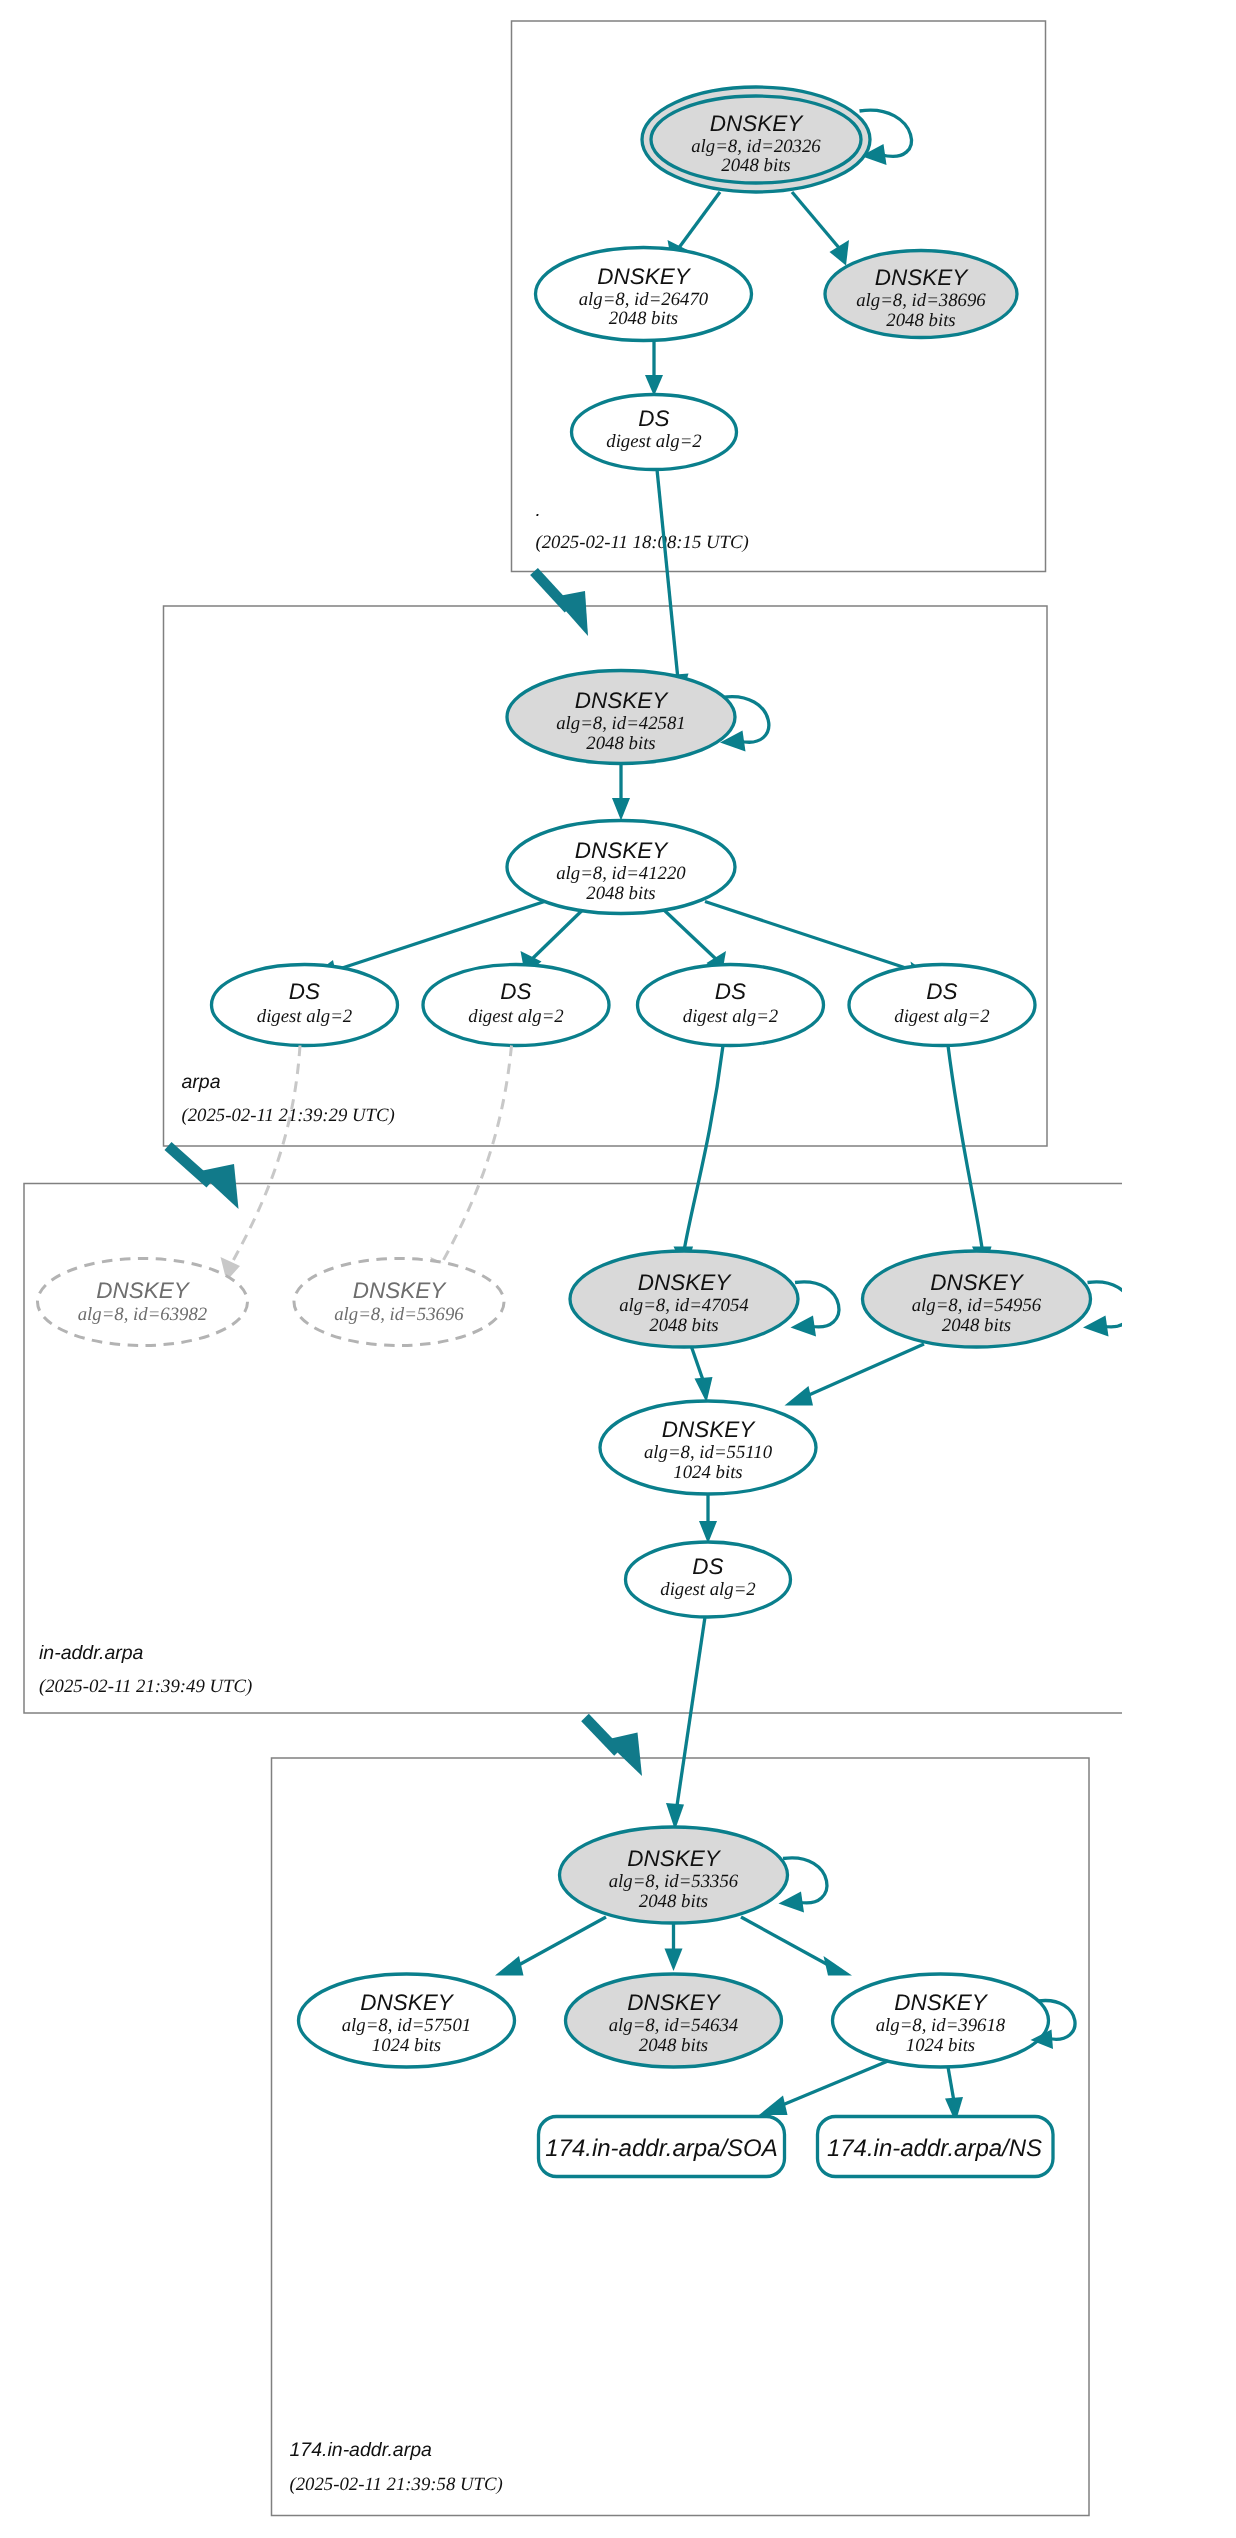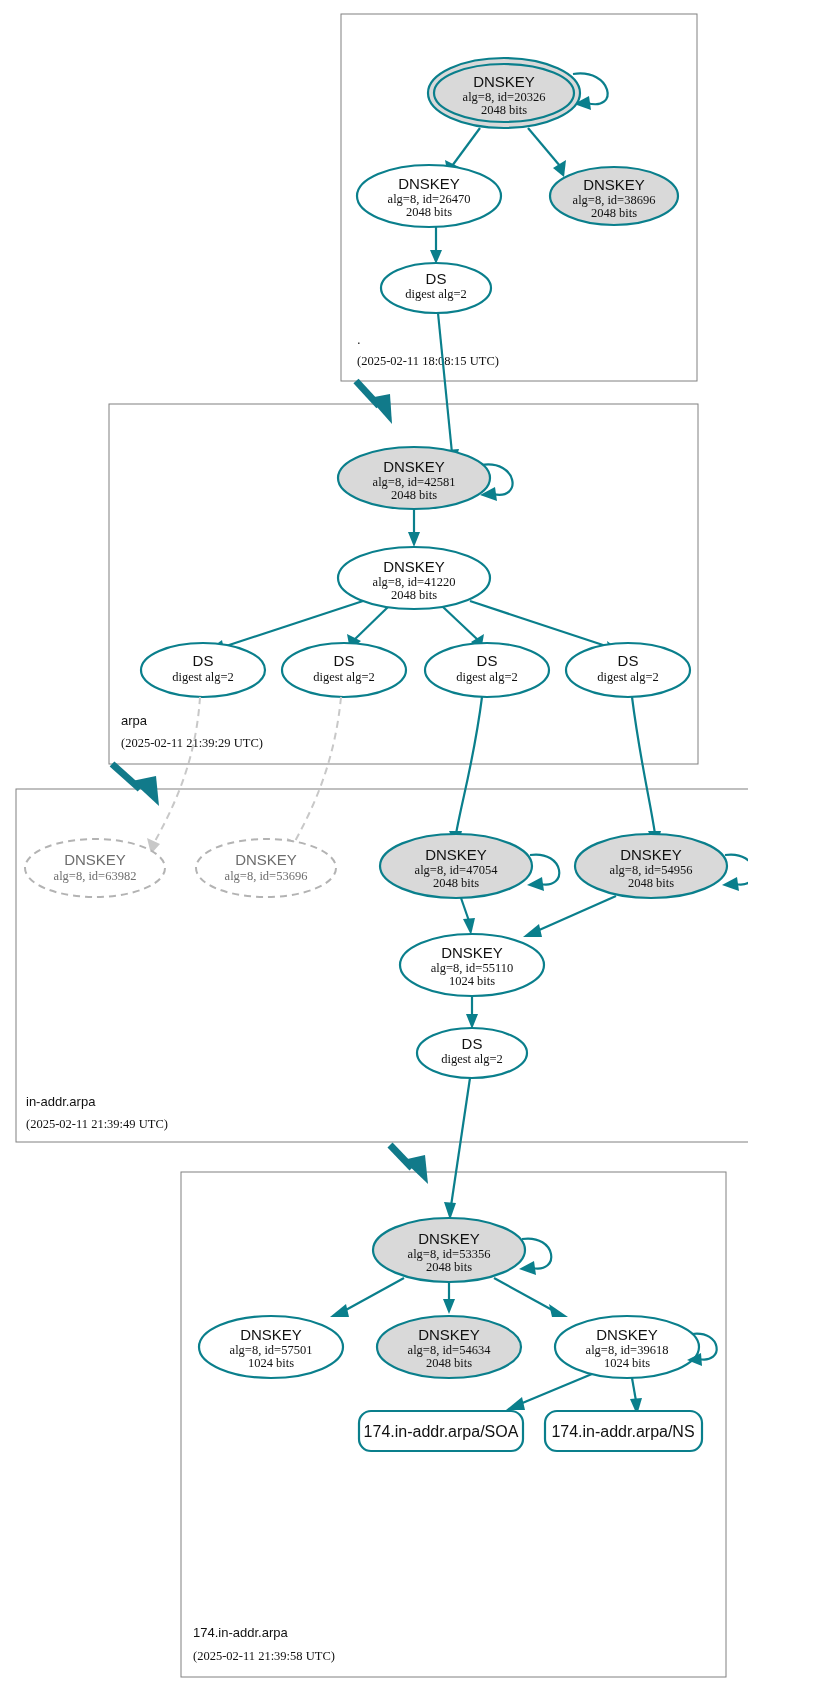--- a/index.html
+++ b/index.html
@@ -1,17 +1,17 @@
 <!DOCTYPE html>
 <html><head>
 <meta charset="utf-8">
 <style>
   html,body{margin:0;padding:0;background:#ffffff;}
   body{width:824px;height:1692px;font-family:"Liberation Sans",sans-serif;}
-  #stage{position:relative;width:748px;height:1692px;overflow:hidden;}
+  #stage{position:relative;width:748px;height:1692px;overflow:hidden;font-style:italic;}
   svg{display:block;}
   .zone-rect{fill:none;stroke:#808080;stroke-width:1;}
   .node-ellipse{stroke:#0a7f8c;stroke-width:2.2;}
   .node-fill-grey{fill:#d9d9d9;}
   .node-fill-white{fill:#ffffff;}
   .node-bogus{fill:#ffffff;stroke:#b3b3b3;stroke-width:2;stroke-dasharray:7 5;}
   .rr-rect{fill:#ffffff;stroke:#0a7f8c;stroke-width:2.2;}
   .edge{fill:none;stroke:#0a7f8c;stroke-width:2.2;}
   .edge-head{fill:#0a7f8c;stroke:none;}
   .edge-dash{fill:none;stroke:#c8c8c8;stroke-width:2;stroke-dasharray:7 5;}

